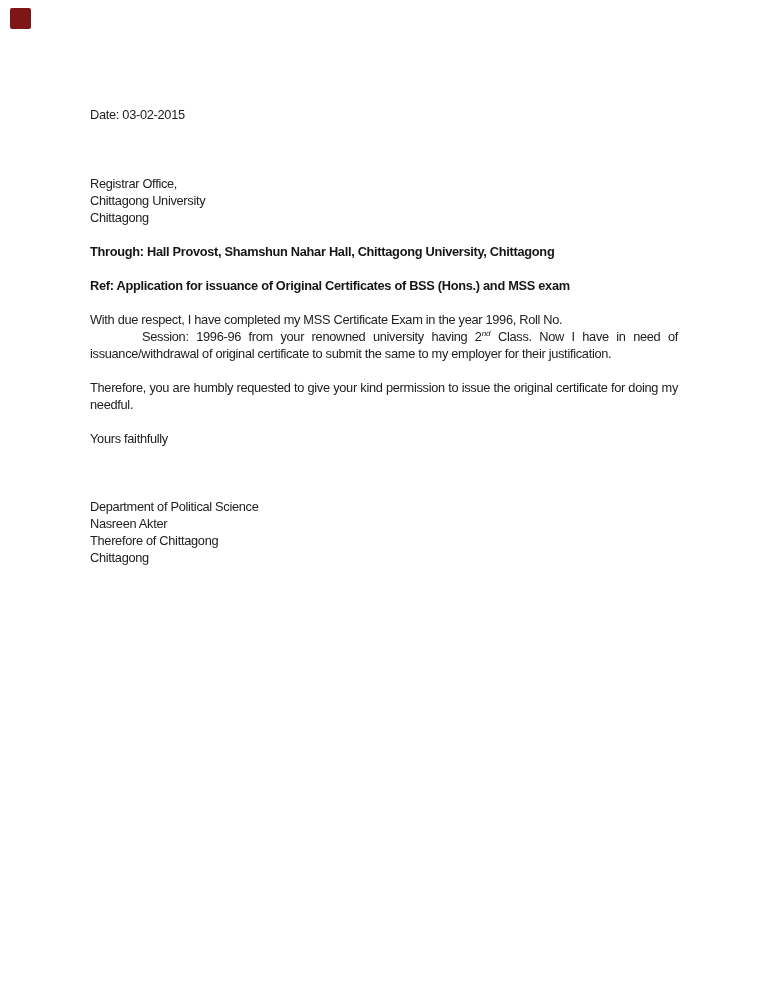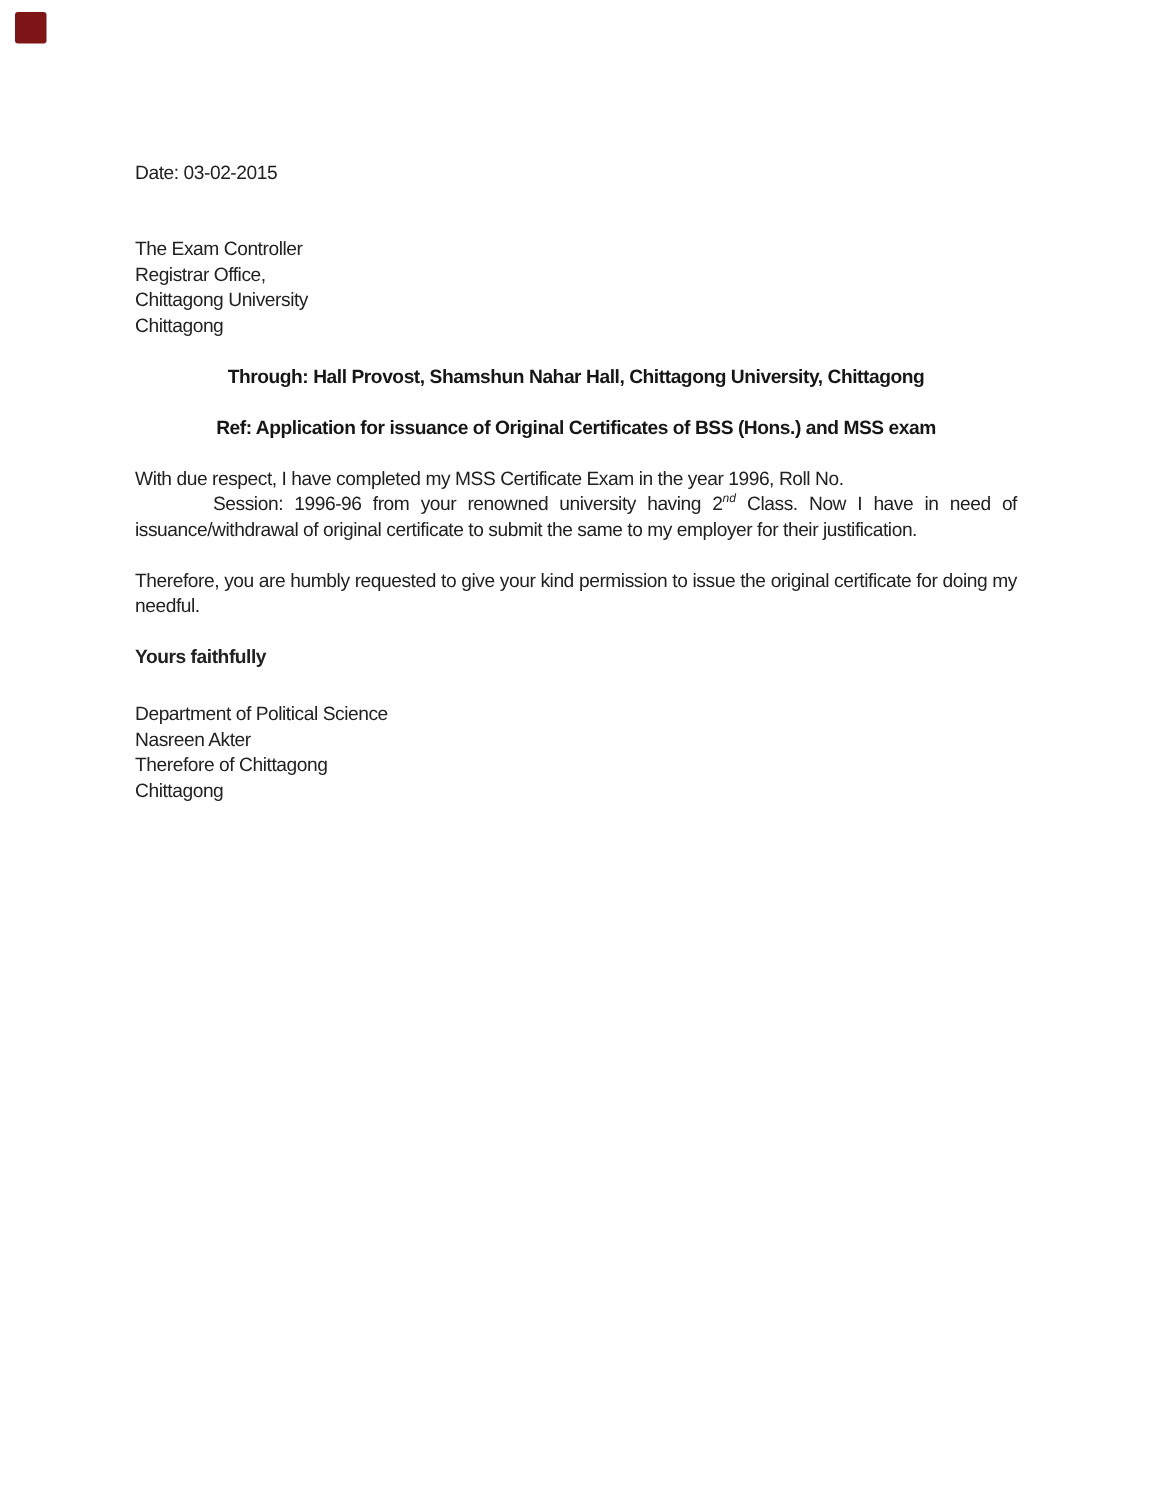--- a/index.html
+++ b/index.html
@@ -29,46 +29,45 @@
     border-radius: 2px;
   }
   .content {
     position: absolute;
     left: 90px;
     top: 106px;
     width: 588px;
   }
   .block { margin: 0 0 17px 0; }
   .line { height: 17px; }
-  .date-line { margin-bottom: 34px; }
-  .bold-line { font-weight: bold; color: #161616; text-align: center; }
+  .date-line { margin-bottom: 52px; }
+  .bold-line { font-weight: bold; color: #161616; }
   .para { text-align: justify; }
   .tab { display: inline-block; width: 52px; }
   sup {
     font-size: 8px;
     letter-spacing: 0;
     line-height: 0;
     vertical-align: super;
     font-style: italic;
   }
-  .closing { margin-bottom: 21px; font-weight: bold; }
+  .closing { margin-bottom: 51px; }
 </style>
 </head>
 <body>
 
 <div class="page">
 
   <div class="corner-mark"></div>
 
   <div class="content">
 
     <div class="block date-line">Date: 03-02-2015</div>
 
     <div class="block">
-      <div class="line">The Exam Controller</div>
       <div class="line">Registrar Office,</div>
       <div class="line">Chittagong University</div>
       <div class="line">Chittagong</div>
     </div>
 
     <div class="block bold-line">Through: Hall Provost, Shamshun Nahar Hall, Chittagong University, Chittagong</div>
 
     <div class="block bold-line">Ref: Application for issuance of Original Certificates of BSS (Hons.) and MSS exam</div>
 
 

